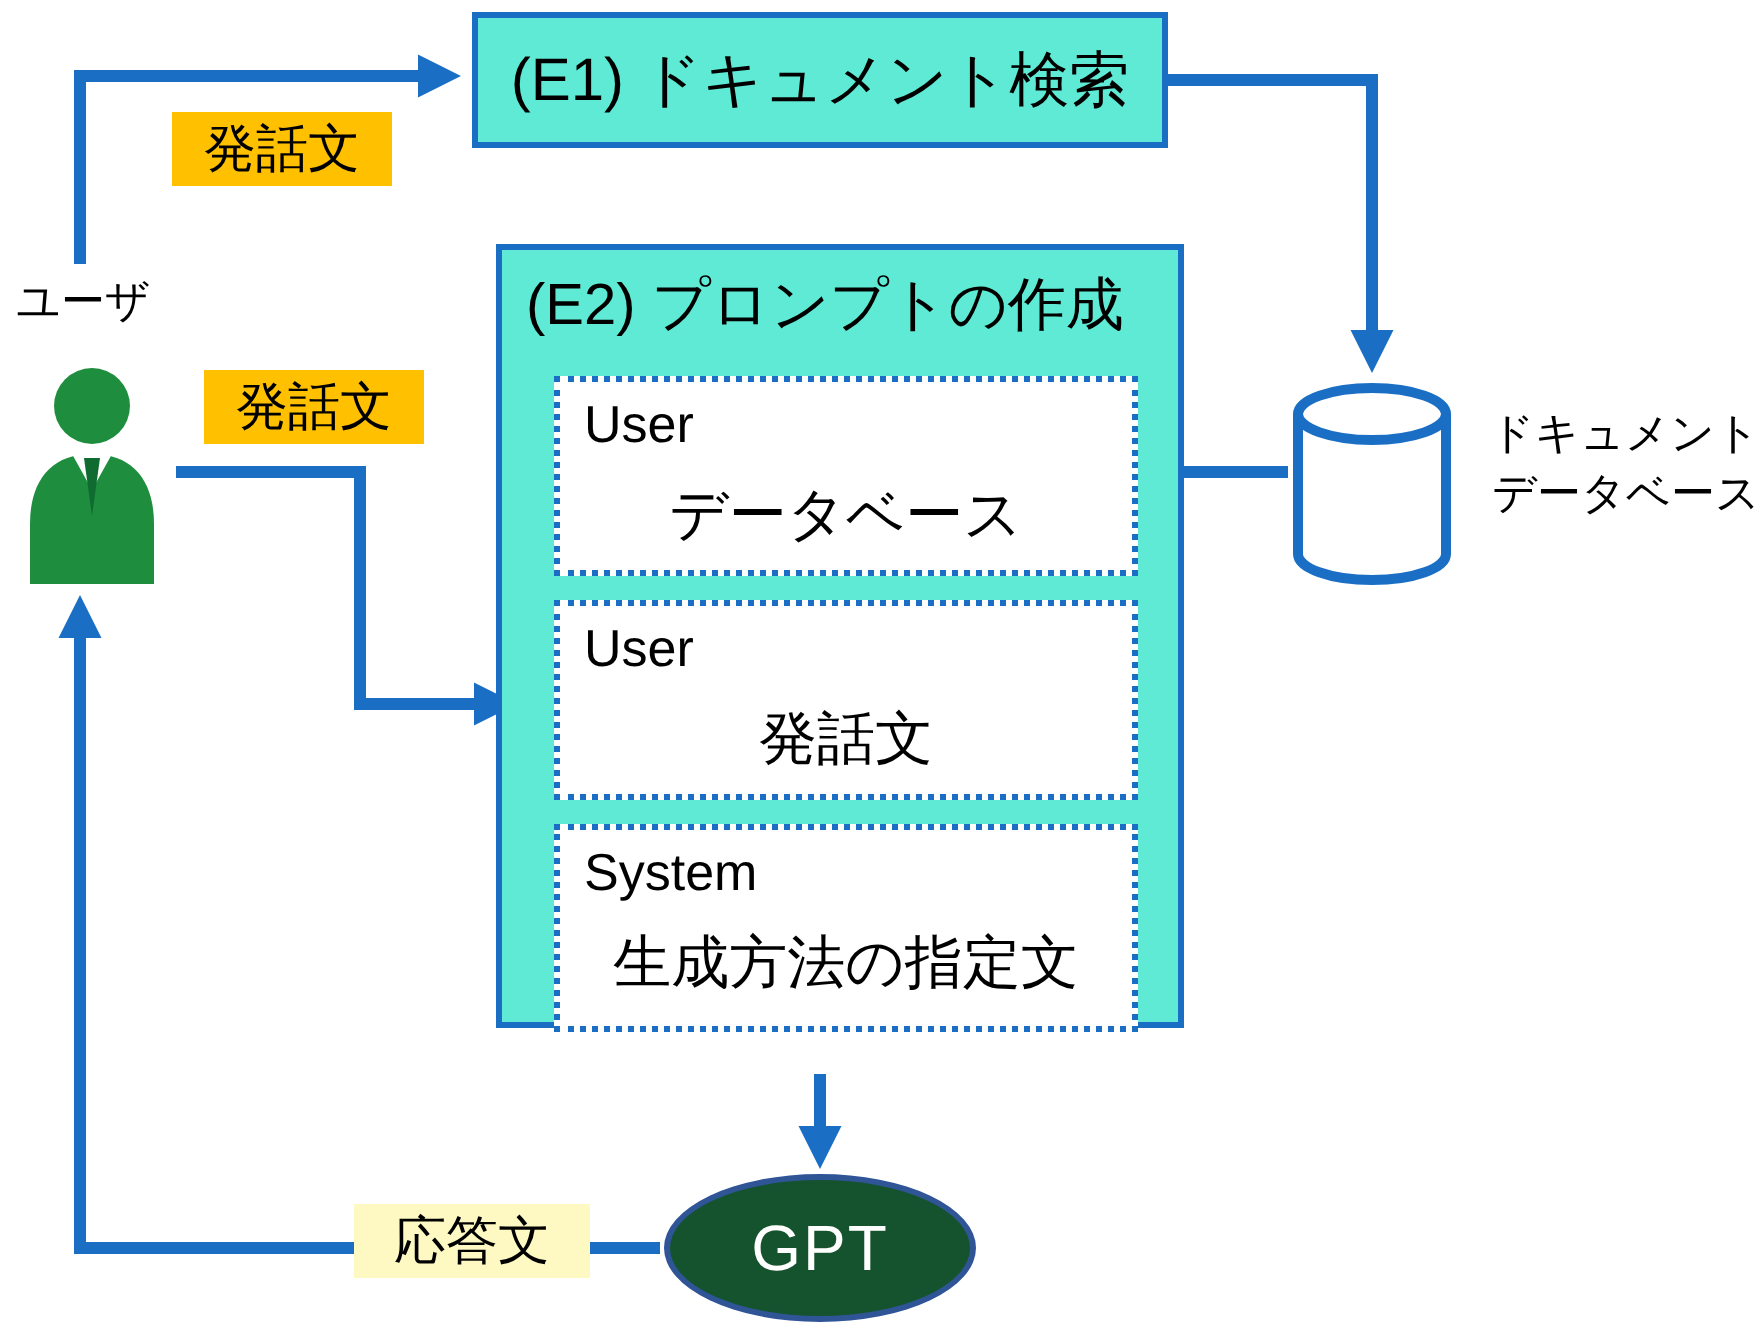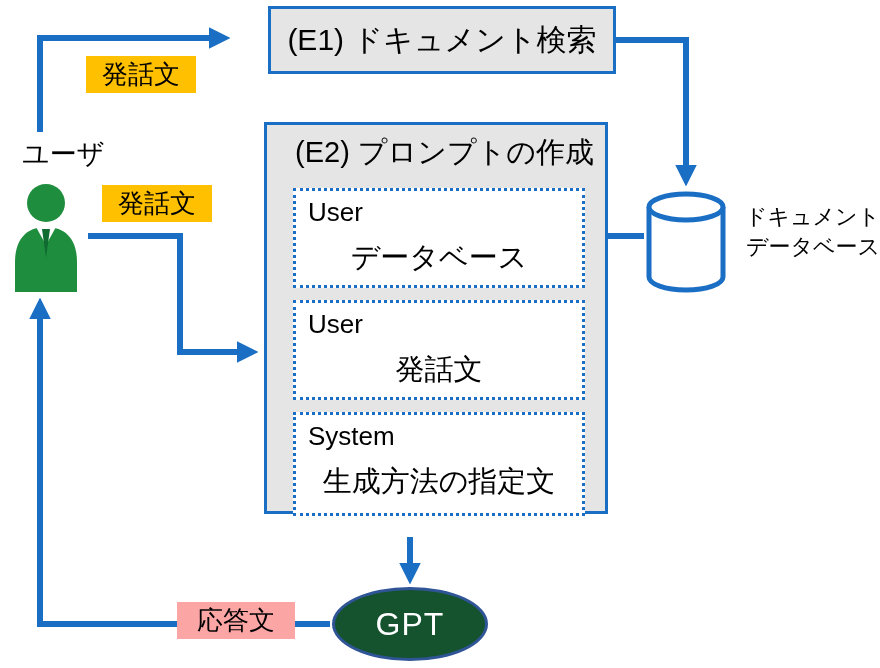--- a/index.html
+++ b/index.html
@@ -3,48 +3,48 @@
 <meta charset="utf-8">
 <style>
   * { margin:0; padding:0; box-sizing:border-box; }
   html,body { background:#ffffff; font-family:"Liberation Sans","DejaVu Sans",sans-serif; color:#000; }
   .canvas { position:relative; width:880px; height:668px; background:#fff; overflow:hidden; }
   .canvas > * { position:absolute; }
 
   .arrows { left:0; top:0; width:880px; height:668px; }
   .arrow { fill:none; stroke:#1a6fc4; stroke-width:6; marker-end:url(#ah); }
 
-  .box { background:#e5e5e5; border:3px solid #1a6fc4;margin-left:32px; }
+  .box { background:#5eead4; border:3px solid #1a6fc4; }
   .e1-box { left:236px; top:6px; width:348px; height:68px;
             display:flex; align-items:center; justify-content:center; font-size:30px; }
-  .e2-box { left:232px; top:122px; width:344px; height:392px;padding-left:16px; }
+  .e2-box { left:248px; top:122px; width:344px; height:392px; }
   .e2-title { padding:8px 0 0 12px; font-size:29px; }
 
   .dotted { position:absolute; left:26px; width:292px; border:3px dotted #1a6fc4;
             padding:6px 12px 0; background:#fff; }
   .dotted-1 { top:63px;  height:100px; }
   .dotted-2 { top:175px; height:100px; }
   .dotted-3 { top:287px; height:104px; }
   .role { font-size:26px; }
   .content { text-align:center; font-size:29px; margin-top:10px; }
 
-  .user-label { left:22px; top:136px; font-size:27px; }
+  .user-label { left:8px; top:136px; font-size:22px; }
   .person { left:12px; top:182px; width:68px; height:110px; }
 
   .db-icon { left:644px; top:190px; width:84px; height:104px; }
   .db-label { left:728px; top:202px; width:152px; text-align:right; font-size:22px; line-height:30px; }
 
   .gpt { left:332px; top:587px; width:156px; height:74px; border-radius:50%;
          background:#14532d; border:3px solid #2f5597; color:#fff;
          display:flex; align-items:center; justify-content:center;
          font-size:32px; letter-spacing:1px; }
 
   .badge { display:flex; align-items:center; justify-content:center; font-size:26px; color:#000; }
   .badge-strong { background:#ffc000; }
-  .badge-soft   { background:#fca5a5; }
+  .badge-soft   { background:#fef9c3; }
   .badge-1 { left:86px;  top:56px;  width:110px; height:37px; }
   .badge-2 { left:102px; top:185px; width:110px; height:37px; }
   .badge-3 { left:177px; top:602px; width:118px; height:37px; }
 </style>
 </head>
 <body>
 
 <div class="canvas">
 
   <svg class="arrows" viewBox="0 0 880 668">

